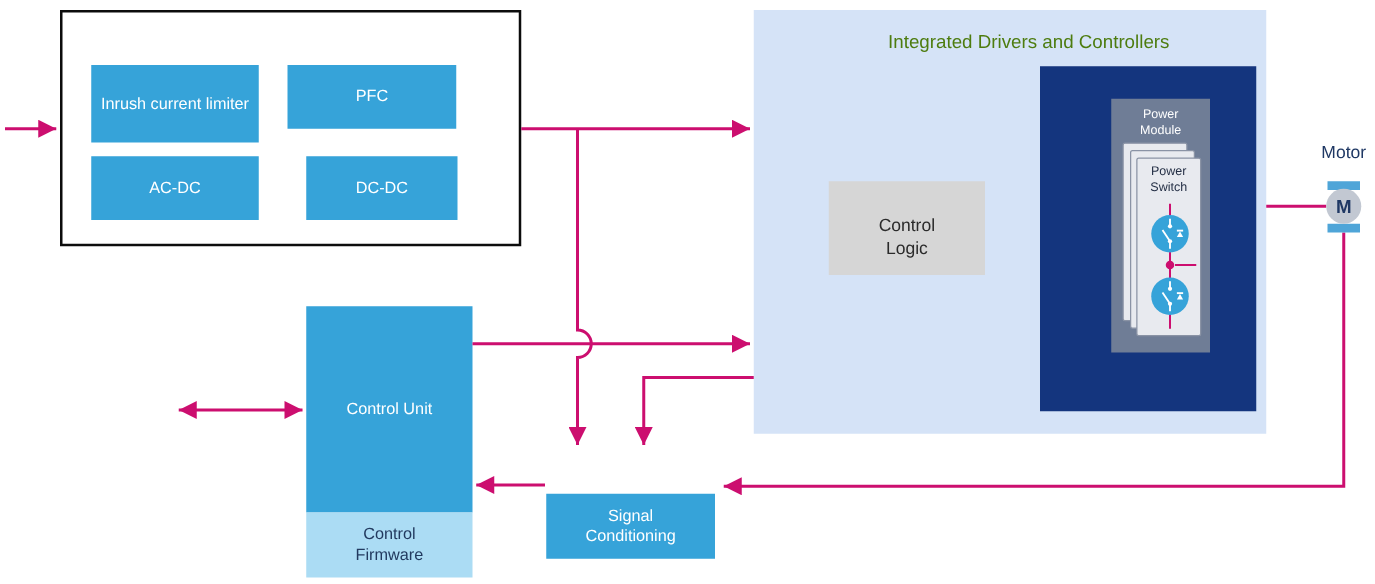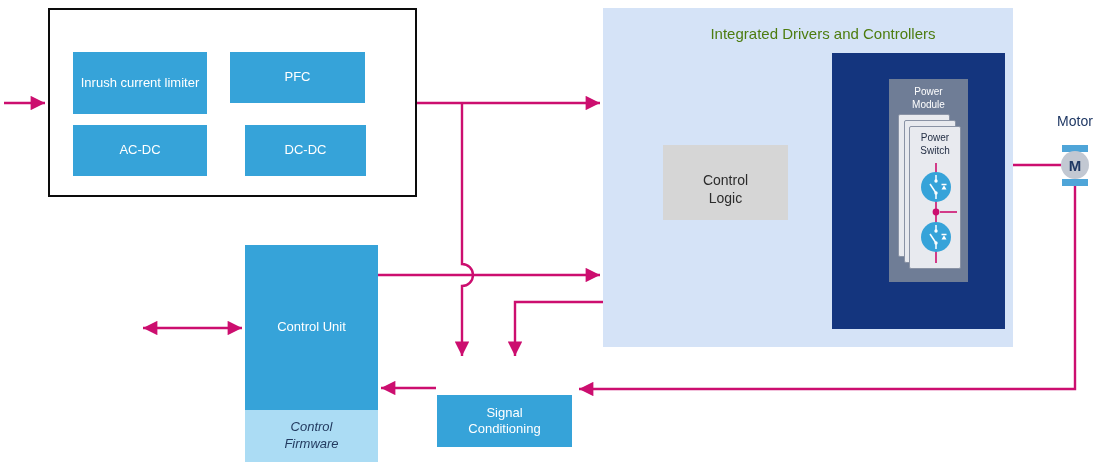--- a/index.html
+++ b/index.html
@@ -31,21 +31,21 @@
   .card{width:52px;height:143px;background:#E8EAEF;border:1px solid #8A93A5;border-radius:2px;z-index:4;}
   .card-back{left:898px;top:114px;}
   .card-mid{left:904px;top:120px;z-index:5;}
   .card-front{left:909px;top:126px;z-index:6;color:#253046;font-size:10px;text-align:center;line-height:1.25;}
   .card-front span{display:block;width:42px;margin:5px auto 0;}
   
   .blk-connectivity{left:5px;top:303px;width:135px;height:49px;}
   .blk-control-unit{left:245px;top:245px;width:133px;height:165px;}
   .firmware{left:245px;top:410px;width:133px;height:52px;background:#ABDCF4;color:#223A5F;
        display:flex;align-items:center;justify-content:center;text-align:center;font-size:13px;line-height:1.3;z-index:2;}
-  .firmware span{display:block;width:72px;font-style:italic;}
+  .firmware span{display:block;width:72px;}
   .blk-signal{left:437px;top:360px;width:135px;height:52px;margin-top:35px;}
   .blk-signal span{display:block;width:98px;}
   
   .lbl{color:#1F3864;font-size:13px;line-height:1.25;z-index:2;}
   .lbl-current{left:536px;top:311px;width:70px;text-align:left;}
   .lbl-speed{left:765px;top:406px;width:140px;text-align:center;font-size:14px;}
   .lbl-motor{left:1038px;top:113px;width:74px;text-align:center;font-size:14px;}
   
   .wires{position:absolute;left:0;top:0;z-index:10;pointer-events:none;}
 </style>

